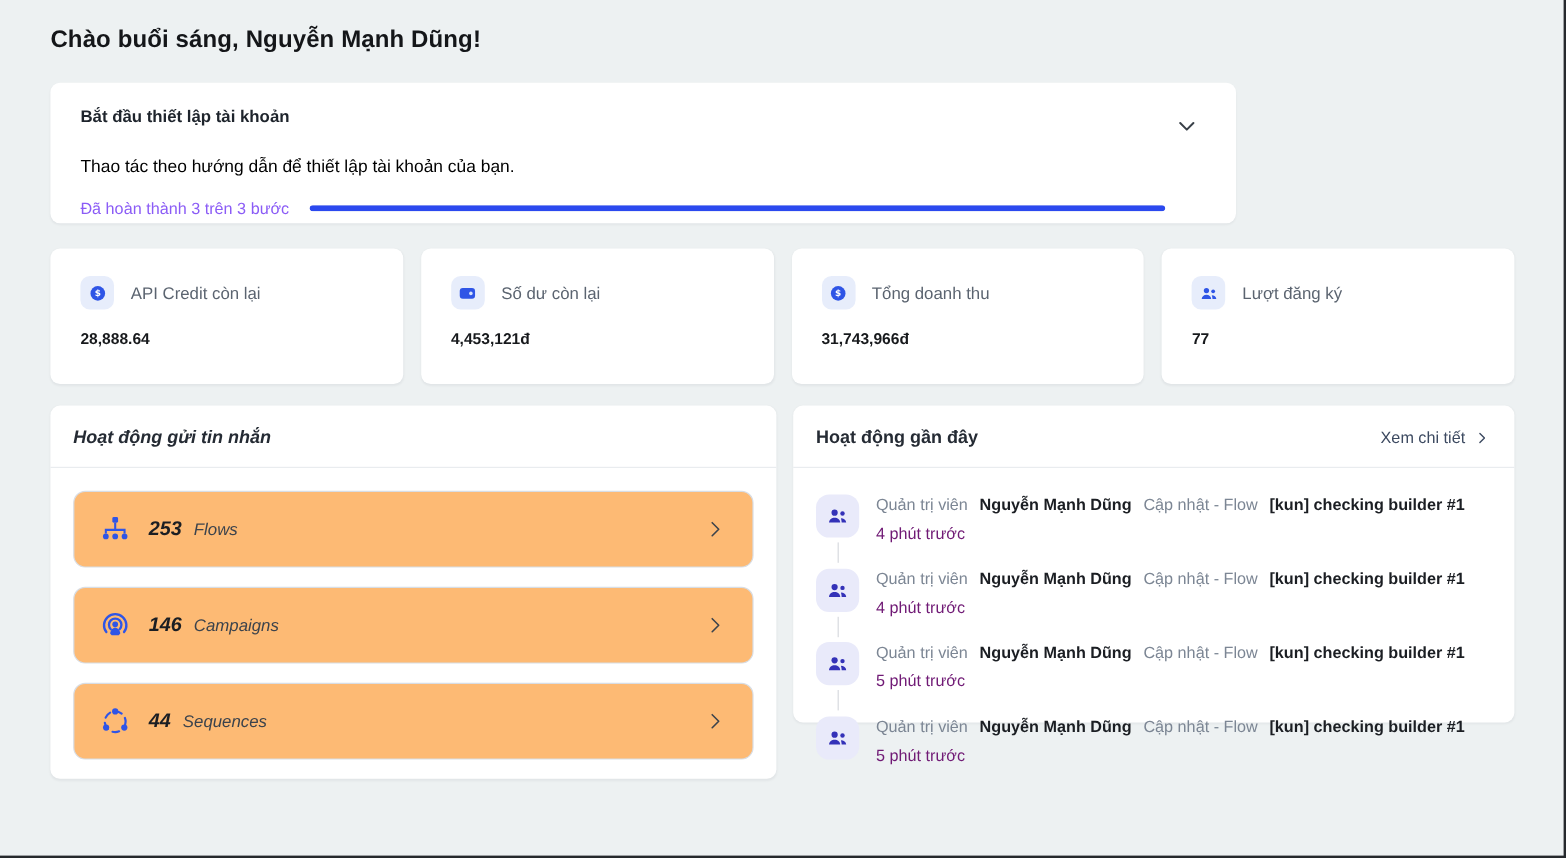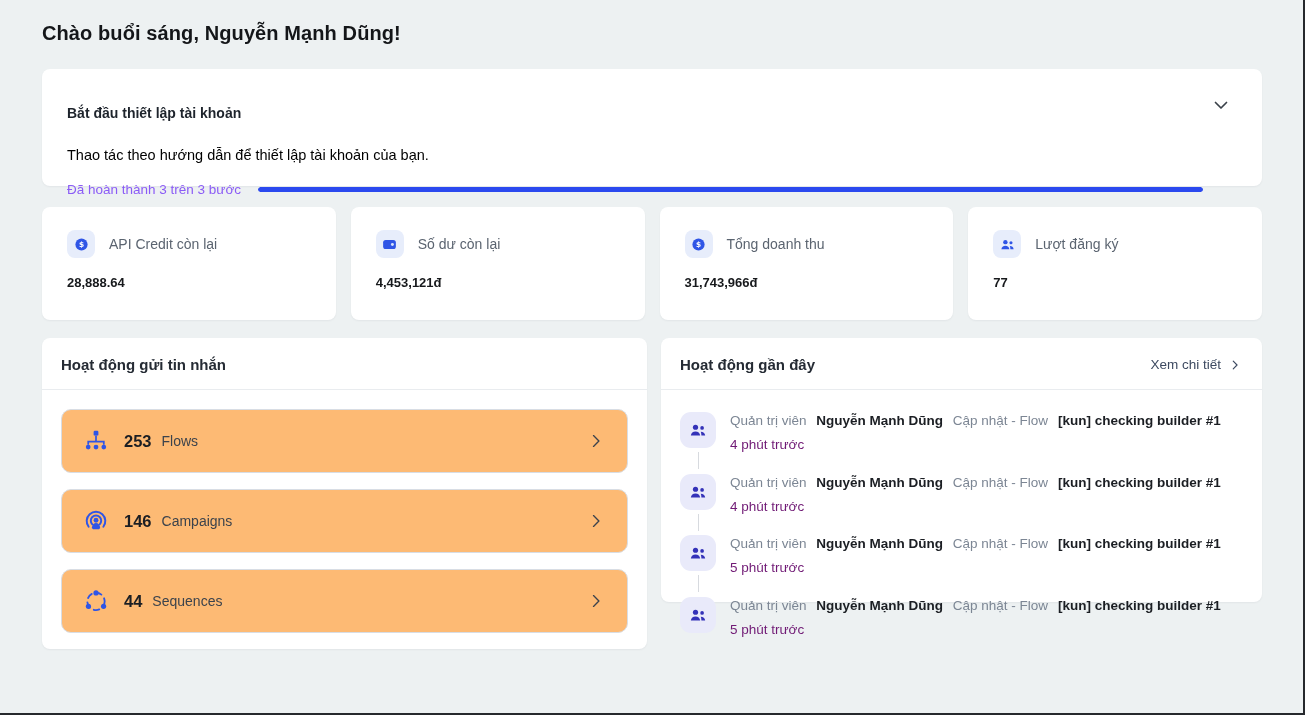--- a/index.html
+++ b/index.html
@@ -17,21 +17,21 @@
     position:absolute; left:42px; top:22px;
     font-size:20px; font-weight:bold; color:#141619; letter-spacing:.1px;
   }
 
   .card {
     background:#fff; border-radius:8px;
     box-shadow:0 1px 2px rgba(16,24,40,.05);
   }
 
   
-  .setup-card { position:absolute; left:42px; top:69px; width:1220px; height:117px; padding:36px 25px; }
+  .setup-card { position:absolute; left:42px; top:69px; width:988px; height:117px; padding:20px 25px; }
   .setup-title { font-size:14px; font-weight:bold; color:#1e242c; }
   .setup-subtitle { font-size:14.5px; color:#000000; margin-top:26px; }
   .setup-progress-row { display:flex; align-items:center; margin-top:19px; padding-right:34px; }
   .setup-progress-label { font-size:13.5px; color:#8b5cf6; white-space:nowrap; margin-right:17px; }
   .progress-track { flex:1; height:5px; border-radius:4px; background:#e7eaf0; overflow:hidden; }
   .progress-fill { height:100%; border-radius:4px; background:#2b49ef; }
   .setup-chevron { position:absolute; right:29px; top:24px; width:24px; height:24px; color:#3a4149; cursor:pointer; }
 
   
   .stats-row { position:absolute; left:42px; top:207px; width:1220px; height:113px; display:flex; gap:15px; }
@@ -44,21 +44,21 @@
   .stat-badge svg { width:17px; height:17px; }
   .stat-label { font-size:14px; color:#5b6470; }
   .stat-value { position:absolute; left:25px; top:68px; font-size:13px; font-weight:bold; color:#17191c; }
 
   
   .panel { position:absolute; background:#fff; border-radius:8px; box-shadow:0 1px 2px rgba(16,24,40,.05); }
   .panel-header { display:flex; align-items:center; justify-content:space-between; padding:18px 20px 16px 19px; }
   .panel-title { font-size:15px; font-weight:600; color:#252b34; }
   .panel-divider { height:1px; background:#e9ecef; }
 
-  .messaging-panel { left:42px; top:338px; width:605px; height:311px; }
+  .messaging-panel { left:42px; top:338px; width:605px; height:311px;font-style:italic; }
   .messaging-list { padding:19px 19px 0 19px; }
   .messaging-item {
     height:64px; border:1px solid #d8dde4; border-radius:10px;
     display:flex; align-items:center; padding:0 21px; margin-bottom:16px;
     background:#fdba74; cursor:pointer;
   }
   .messaging-item-icon { width:26px; height:26px; color:#2f55e6; flex:0 0 auto; }
   .messaging-item-icon svg { width:26px; height:26px; }
   .messaging-count { font-size:16.5px; font-weight:bold; color:#1b1e23; margin-left:15px; }
   .messaging-label { font-size:14px; color:#3c434c; margin-left:10px; }

